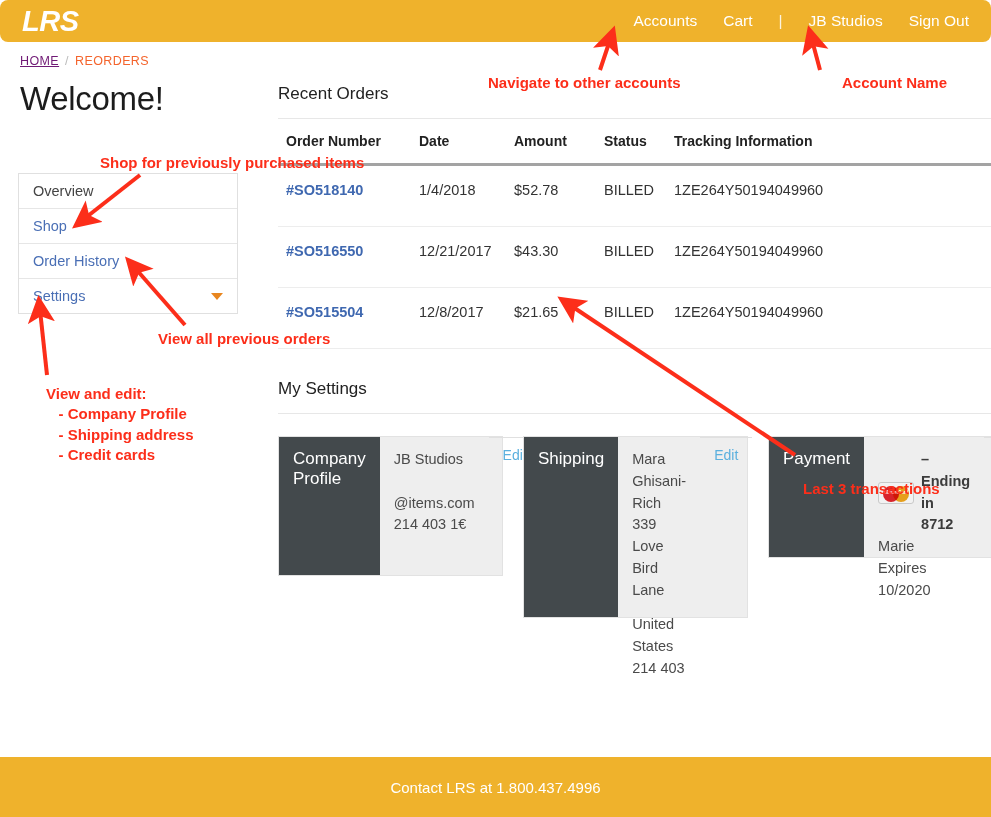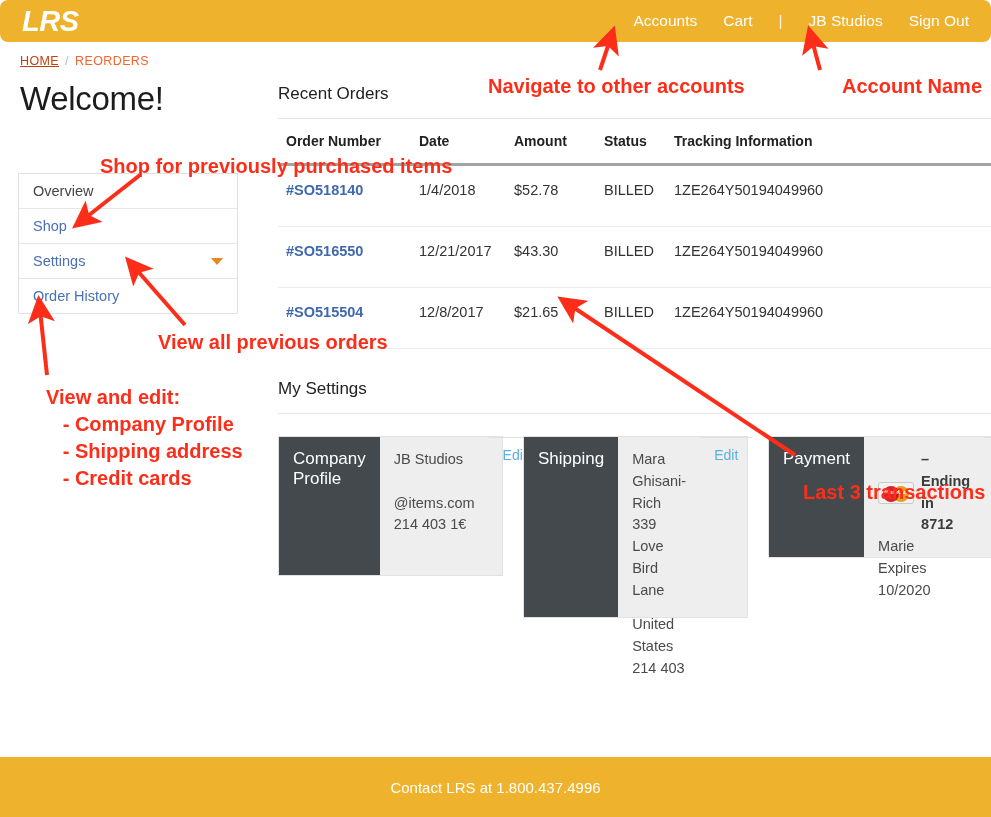--- a/index.html
+++ b/index.html
@@ -46,21 +46,21 @@
     white-space: nowrap;
   }
   .nav span.sep { opacity: .85; }
 
   
   .breadcrumb {
     padding: 12px 0 0 20px;
     font-size: 12.5px;
     letter-spacing: .4px;
   }
-  .breadcrumb .bc-home { color: #c2410c; }
+  .breadcrumb .bc-home { color: #701a75; }
   .breadcrumb .bc-sep  { color: #bbb; margin: 0 6px; }
   .breadcrumb .bc-cur  { color: #f4642c; }
 
   
   .page {
     display: flex;
     padding: 0 18px;
     position: relative;
   }
   .leftcol { width: 240px; flex: 0 0 240px; }
@@ -206,21 +206,21 @@
     align-items: center;
     justify-content: center;
     font-size: 15px;
   }
 
   
   .anno {
     position: absolute;
     color: #fc2e1a;
     font-weight: bold;
-    font-size: 20px;
+    font-size: 15px;
     white-space: pre;
     line-height: 1.35;
     z-index: 20;
     pointer-events: none;
   }
   svg.arrows {
     position: absolute;
     left: 0; top: 0;
     width: 991px; height: 817px;
     z-index: 19;
@@ -251,25 +251,25 @@
     <h1 class="welcome">Welcome!</h1>
 
     <div class="sidemenu">
       <div class="sidemenu-item active">
         <span>Overview</span>
       </div>
       <div class="sidemenu-item">
         <span>Shop</span>
       </div>
       <div class="sidemenu-item">
+        <span>Order History</span>
+      </div>
+      <div class="sidemenu-item">
         <span>Settings</span>
         <span class="caret"></span>
-      </div>
-      <div class="sidemenu-item">
-        <span>Order History</span>
       </div>
     </div>
   </div>
 
   <div class="rightcol">
 
     <h2 class="section-title">Recent Orders</h2>
 
     <table class="orders">
       <thead>

